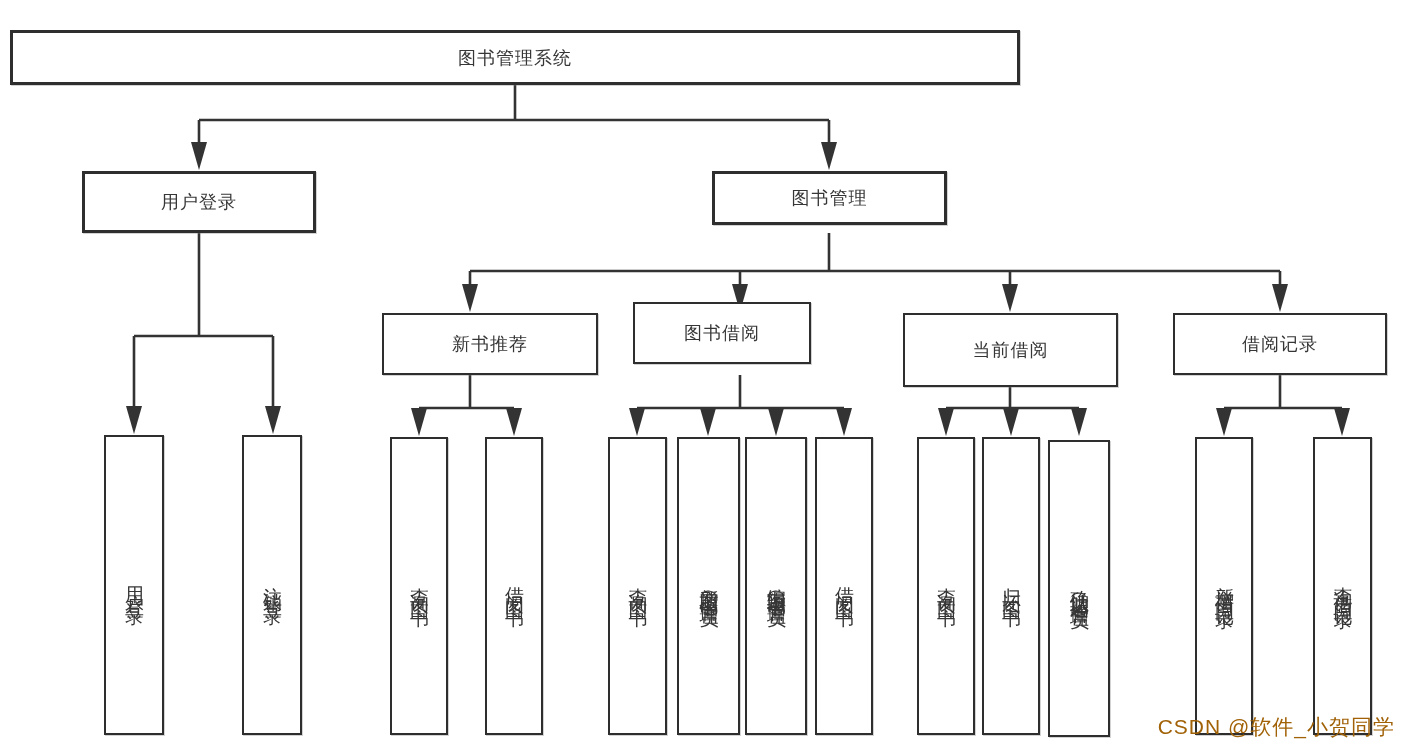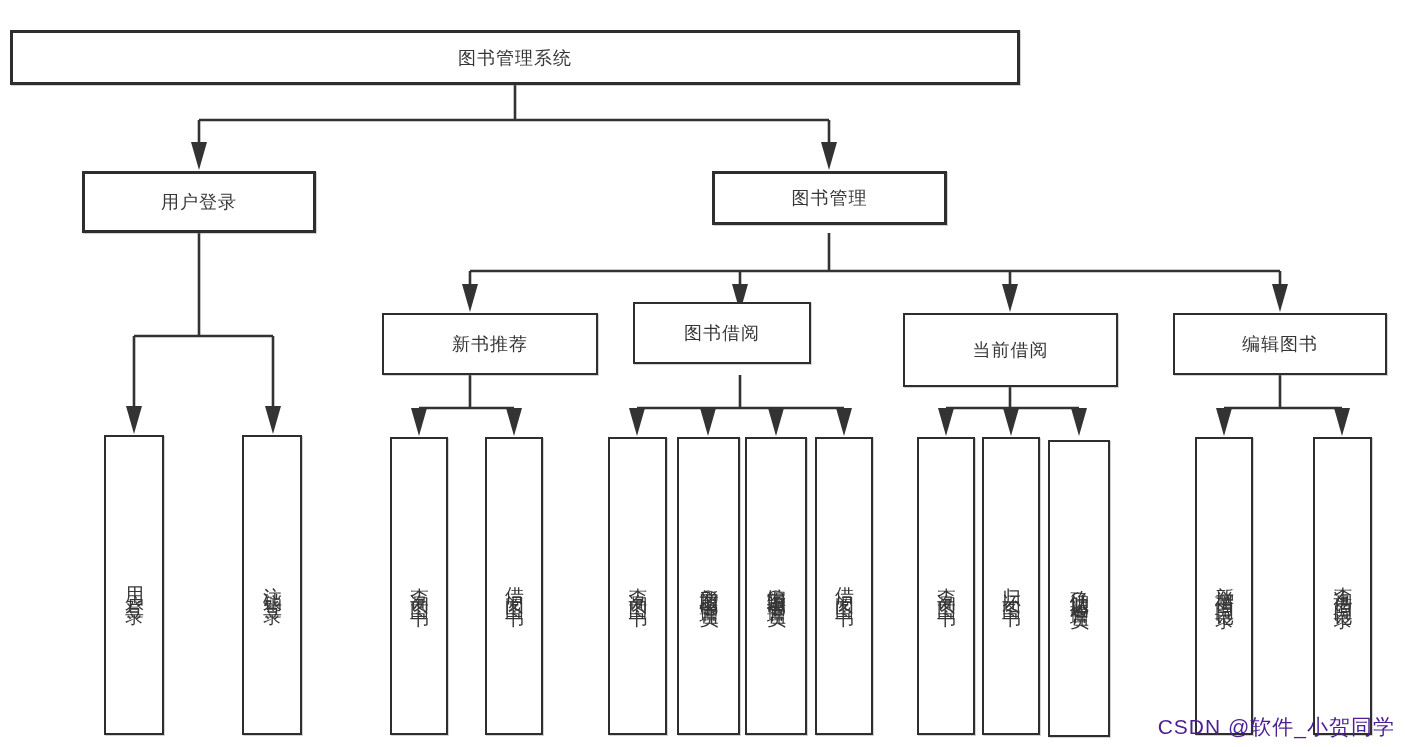--- a/index.html
+++ b/index.html
@@ -53,21 +53,21 @@
     text-orientation: mixed;
     font-size: 19px;
     letter-spacing: 7px;
     line-height: 1.1;
   }
   .watermark {
     position: absolute;
     right: 10px;
     bottom: 6px;
     font-size: 21px;
-    color: #4c1d95;
+    color: #a16207;
     letter-spacing: 1px;
     white-space: nowrap;
   }
 </style>
 </head>
 <body>
 
 <div id="canvas" style="--line-color: #333333; --text-color: #363636;">
 
   <svg id="connectors" viewBox="0 0 1405 747" xmlns="http://www.w3.org/2000/svg">
@@ -121,21 +121,21 @@
   </svg>
 
   <div class="node hbox" style="left:10px; top:30px; width:1010px; height:55px; border-width:3px;">图书管理系统</div>
 
   <div class="node hbox" style="left:82px; top:171px; width:234px; height:62px; border-width:3px;">用户登录</div>
   <div class="node hbox" style="left:712px; top:171px; width:235px; height:54px; border-width:3px;">图书管理</div>
 
   <div class="node hbox" style="left:362px; top:313px; width:216px; height:62px;margin-left:20px;">新书推荐</div>
   <div class="node hbox" style="left:633px; top:302px; width:178px; height:62px;">图书借阅</div>
   <div class="node hbox" style="left:903px; top:313px; width:215px; height:74px;">当前借阅</div>
-  <div class="node hbox" style="left:1173px; top:313px; width:214px; height:62px;">编辑图书</div>
+  <div class="node hbox" style="left:1173px; top:313px; width:214px; height:62px;">借阅记录</div>
 
   <div class="node vbox" style="left:104px; top:435px; width:60px; height:300px;">用户登录</div>
   <div class="node vbox" style="left:242px; top:435px; width:60px; height:300px;">注销登录</div>
 
   <div class="node vbox" style="left:390px; top:437px; width:58px; height:298px;">查询图书</div>
   <div class="node vbox" style="left:485px; top:437px; width:58px; height:298px;">借阅图书</div>
 
   <div class="node vbox" style="left:608px; top:437px; width:59px; height:298px;">查询图书</div>
   <div class="node vbox" style="left:677px; top:437px; width:63px; height:298px; letter-spacing:3px;">新增图书（管理员）</div>
   <div class="node vbox" style="left:745px; top:437px; width:62px; height:298px; letter-spacing:3px;">编辑图书（管理员）</div>

